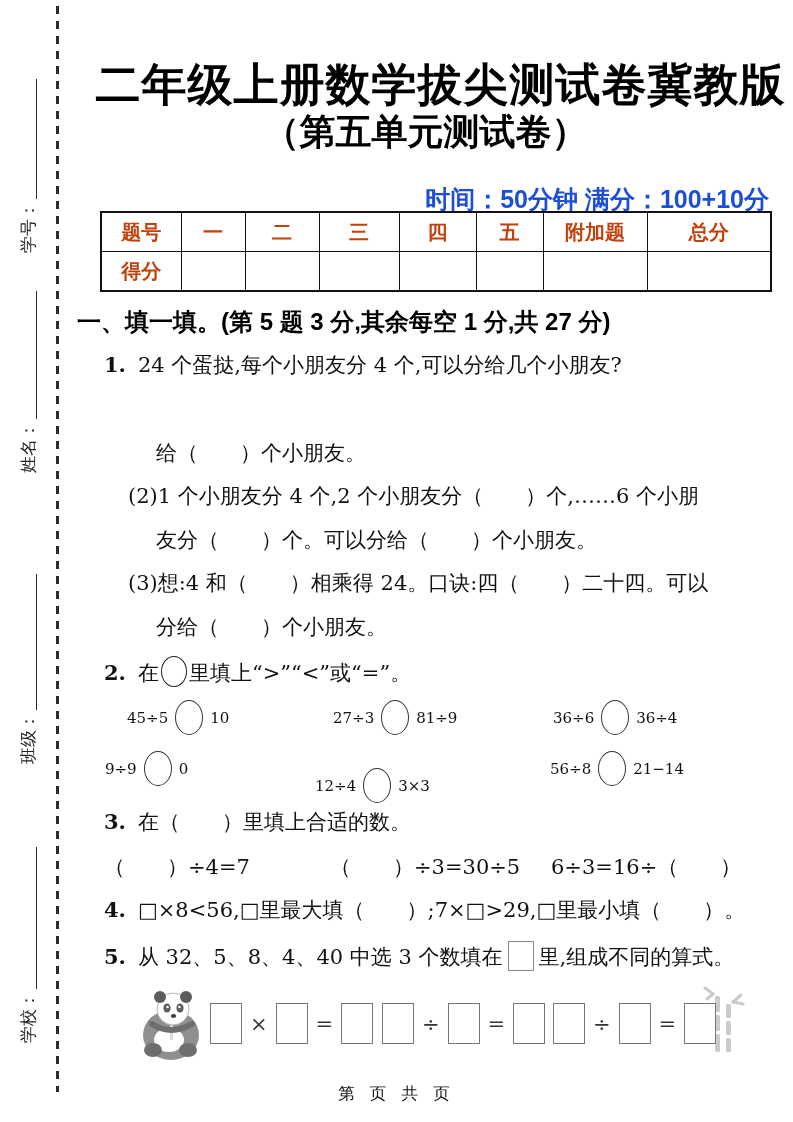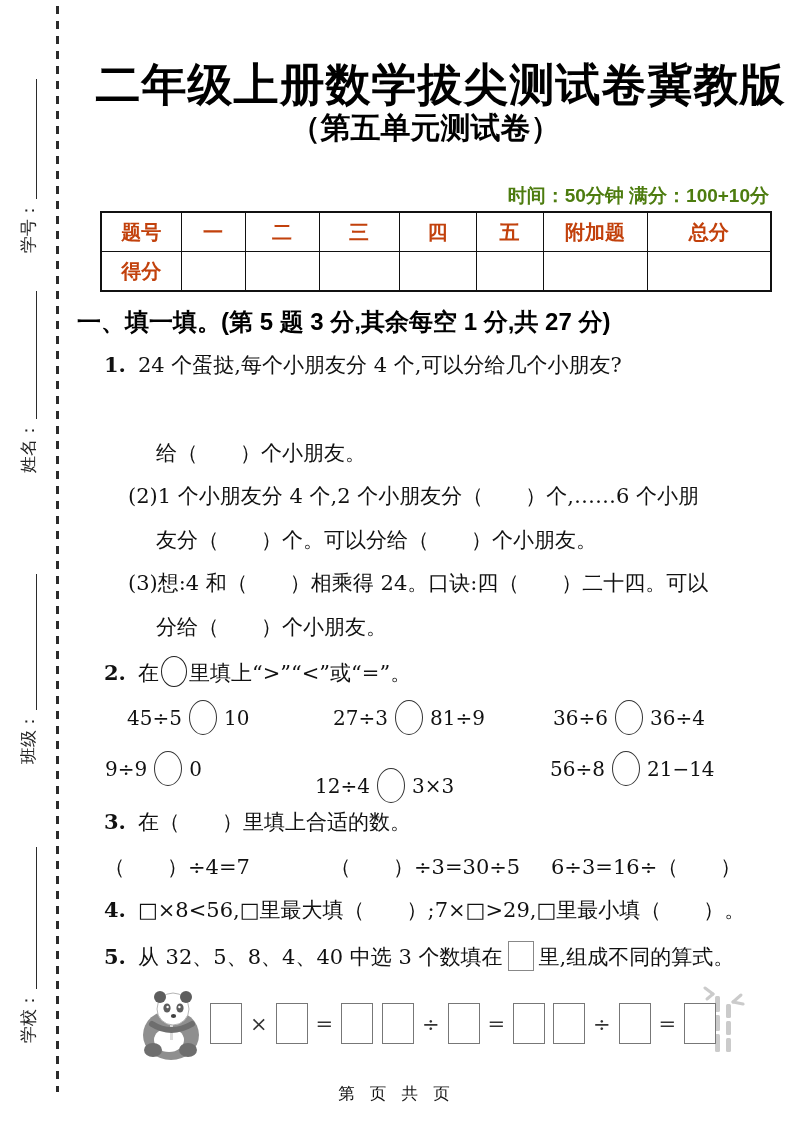--- a/index.html
+++ b/index.html
@@ -20,46 +20,46 @@
     font-family:"Liberation Sans",sans-serif;font-size:17px;color:#222;
   }
   .side-line{display:inline-block;border-bottom:1.7px solid #2b2b2b;height:4px;margin:0 0 3px 3px;}
   
   .title{
     position:absolute;top:40px;left:58px;width:735px;margin:15px;text-align:center;
     font-family:"Liberation Sans",sans-serif;font-weight:bold;font-size:45px;letter-spacing:1px;color:#000;
   }
   .subtitle{
     position:absolute;top:108px;left:58px;width:735px;text-align:center;
-    font-family:Liberation Mono, monospace;font-weight:bold;font-size:30px;color:#000;
+    font-family:Liberation Mono, monospace;font-weight:bold;font-size:36px;color:#000;
   }
   .meta{
     position:absolute;top:183px;right:24px;
-    font-family:"Liberation Sans",sans-serif;font-weight:bold;font-size:19px;color:#4d7c0f;
+    font-family:"Liberation Sans",sans-serif;font-weight:bold;font-size:25px;color:#1d4ed8;
   }
   
   .score-table{
     position:absolute;top:211px;left:100px;width:670px;
     border-collapse:collapse;table-layout:fixed;
     font-family:"Liberation Sans",sans-serif;font-size:20px;font-weight:600;color:#c2410c;
     border:2.5px solid #111;
   }
   .score-table td{border:1.6px solid #111;text-align:center;height:38px;padding:0;}
   
   .sec-heading{
     position:absolute;top:306px;left:77px;white-space:nowrap;
     font-family:"Liberation Sans",sans-serif;font-weight:bold;font-size:24px;color:#000;
   }
   .qline{position:absolute;white-space:nowrap;font-size:21px;color:#111;}
   .qnum{font-weight:bold;margin-right:12px;}
   .circle-inline{
     display:inline-block;width:24px;height:29px;border:1.6px solid #222;border-radius:50%;
     vertical-align:-7px;margin:0 2px;background:#fff;
   }
-  .cmp{position:absolute;display:flex;align-items:center;white-space:nowrap;font-size:20px;color:#111;}
+  .cmp{position:absolute;display:flex;align-items:center;white-space:nowrap;font-size:15px;color:#111;}
   .cmp-circle{
     display:inline-block;width:26px;height:33px;border:1.6px solid #333;border-radius:50%;
     margin:0 7px;background:#fff;
   }
   .inline-box{
     display:inline-block;width:24px;height:28px;border:1.5px solid #888;
     vertical-align:-7px;margin:0 5px;background:#fff;
   }
   .eq-group{
     position:absolute;top:1003px;display:flex;align-items:center;gap:8px;

